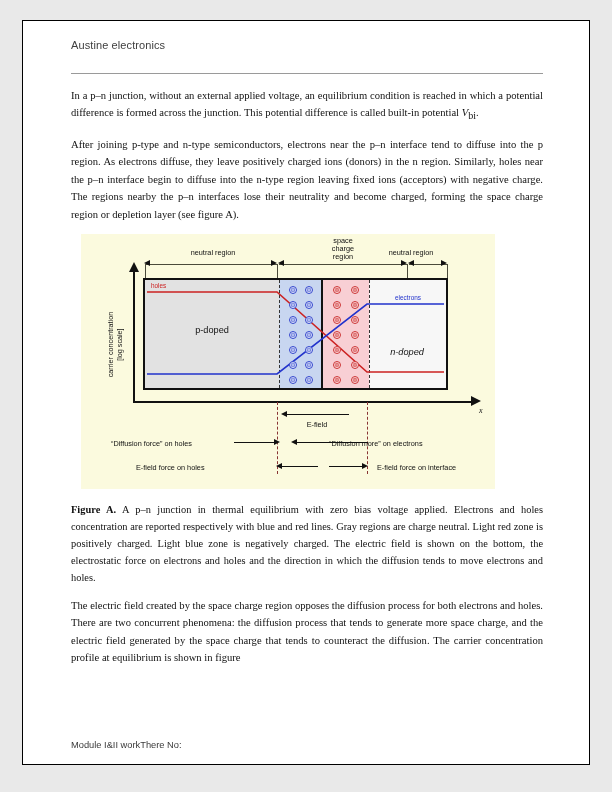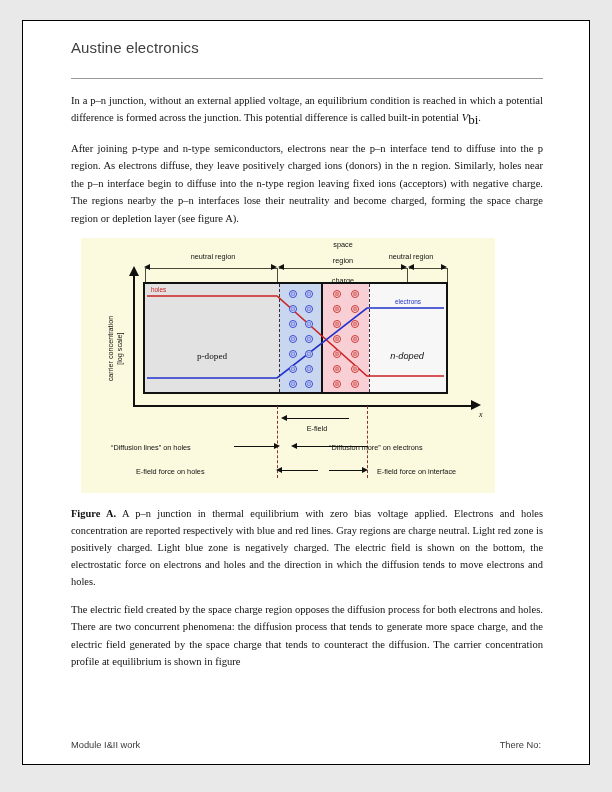--- a/index.html
+++ b/index.html
@@ -14,34 +14,34 @@
     width:568px;height:745px;
     background:#ffffff;
     border:1.3px solid #000;
     box-sizing:border-box;
   }
   .content{
     position:absolute;left:48px;top:18px;width:472px;
   }
   .doc-header{
     font-family:"Liberation Sans", sans-serif;
-    font-size:15px;color:#404040;letter-spacing:.1px;
+    font-size:11px;color:#404040;letter-spacing:.1px;
     margin-bottom:22px;
   }
   h1.heading{
     font-family:"Liberation Serif", serif;
     font-weight:400;font-size:16.5px;color:#1a1a1a;
     margin:0 0 3px 0;letter-spacing:.1px;
   }
   .hr{height:1px;background:#9a9a9a;width:100%;margin-bottom:13px;}
   p.body{
     font-size:10.6px;line-height:17.4px;color:#111;
     text-align:justify;margin:0 0 11px 0;text-indent:0;
   }
-  p.body sub{font-size:13px;}
+  p.body sub{font-size:10px;}
   .italic{font-style:italic;}
 
   
   .figure{
     position:relative;
     width:414px;height:255px;
     background:#fbfade;
     margin:6px 0 12px 10px;
     font-family:"Liberation Sans", sans-serif;
   }
@@ -110,21 +110,21 @@
   .caption{
     font-size:10.4px;line-height:17px;color:#111;text-align:justify;
     margin:0 0 11px 0;
   }
   .caption b{font-weight:700;}
 
   .footer{
     position:absolute;left:48px;right:48px;bottom:14px;
     font-family:"Liberation Sans", sans-serif;
     font-size:9.3px;color:#3a3a3a;
-    display:flex;justify-content:space-between;
+    display:flex;justify-content:flex-start;
   }
 </style>
 </head>
 <body>
 
 <div class="page">
   <div class="content">
 
     <div class="doc-header">Austine electronics</div>
 
@@ -132,21 +132,21 @@
 
     <p class="body"><span>In a p–n junction, without an external applied voltage, an equilibrium condition is reached in which a potential difference is formed across the junction. This potential difference is called built-in potential </span><span class="italic">V</span><sub>bi</sub><span>.</span></p>
 
     <p class="body">After joining p-type and n-type semiconductors, electrons near the p–n interface tend to diffuse into the p region. As electrons diffuse, they leave positively charged ions (donors) in the n region. Similarly, holes near the p–n interface begin to diffuse into the n-type region leaving fixed ions (acceptors) with negative charge. The regions nearby the p–n interfaces lose their neutrality and become charged, forming the space charge region or depletion layer (see figure A).</p>
 
     <div class="figure">
       <div class="fig-inner">
 
         <div class="flab c" style="left:132px;top:14px;">neutral region</div>
         <div class="flab c" style="left:262px;top:2px;">space</div>
-        <div class="flab c" style="left:262px;top:10px;margin-top:28px;">charge</div>
+        <div class="flab c" style="left:262px;top:10px;">charge</div>
         <div class="flab c" style="left:262px;top:18px;">region</div>
         <div class="flab c" style="left:330px;top:14px;">neutral region</div>
 
         <div class="hline" style="left:64px;top:30px;width:132px;"></div>
         <div class="ahead l" style="left:63px;top:26.5px;"></div>
         <div class="ahead r" style="left:190px;top:26.5px;"></div>
 
         <div class="hline" style="left:198px;top:30px;width:128px;"></div>
         <div class="ahead l" style="left:197px;top:26.5px;"></div>
         <div class="ahead r" style="left:320px;top:26.5px;"></div>
@@ -177,21 +177,21 @@
           <div class="junction"></div>
 
           <svg width="301" height="108" viewBox="0 0 301 108" style="position:absolute;left:0;top:0;">
             <polyline points="2,12 132,12 222,92 299,92" fill="none" stroke="#cc2222" stroke-width="1.6"></polyline>
             <polyline points="2,94 132,94 222,24 299,24" fill="none" stroke="#2233cc" stroke-width="1.6"></polyline>
           </svg>
 
           <div class="carrier-label lbl-holes" style="left:6px;top:2px;">holes</div>
           <div class="carrier-label lbl-electrons" style="left:250px;top:14px;">electrons</div>
 
-          <div class="doped-label" style="left:67px;top:72px;font-family:Liberation Serif, serif;">p-doped</div>
+          <div class="doped-label" style="left:67px;top:50px;">p-doped</div>
           <div class="doped-label" style="left:262px;top:72px;font-style:italic;">n-doped</div>
 
           <div class="ion ion-neg" style="left:144px;top:6px;">⊖</div>
           <div class="ion ion-neg" style="left:160px;top:6px;">⊖</div>
           <div class="ion ion-neg" style="left:144px;top:21px;">⊖</div>
           <div class="ion ion-neg" style="left:160px;top:21px;">⊖</div>
           <div class="ion ion-neg" style="left:144px;top:36px;">⊖</div>
           <div class="ion ion-neg" style="left:160px;top:36px;">⊖</div>
           <div class="ion ion-neg" style="left:144px;top:51px;">⊖</div>
           <div class="ion ion-neg" style="left:160px;top:51px;">⊖</div>
@@ -222,21 +222,21 @@
         <div class="xarrow"></div>
         <div class="xlabel">x</div>
 
         <div class="vdash-long" style="left:196px;top:168px;height:72px;"></div>
         <div class="vdash-long" style="left:286px;top:168px;height:72px;"></div>
 
         <div class="arrowline" style="left:206px;top:180px;width:62px;"></div>
         <div class="ahead l" style="left:200px;top:176.8px;"></div>
         <div class="flab c" style="left:236px;top:186px;">E-field</div>
 
-        <div class="flab" style="left:30px;top:205px;">“Diffusion lines” on holes</div>
+        <div class="flab" style="left:30px;top:205px;">“Diffusion force” on holes</div>
         <div class="arrowline" style="left:153px;top:208px;width:42px;"></div>
         <div class="ahead r" style="left:193px;top:204.8px;"></div>
 
         <div class="arrowline" style="left:215px;top:208px;width:72px;"></div>
         <div class="ahead l" style="left:210px;top:204.8px;"></div>
         <div class="flab" style="left:248px;top:205px;">“Diffusion more” on electrons</div>
 
         <div class="flab" style="left:55px;top:229px;">E-field force on holes</div>
         <div class="arrowline" style="left:201px;top:232px;width:36px;"></div>
         <div class="ahead l" style="left:195px;top:228.8px;"></div>

